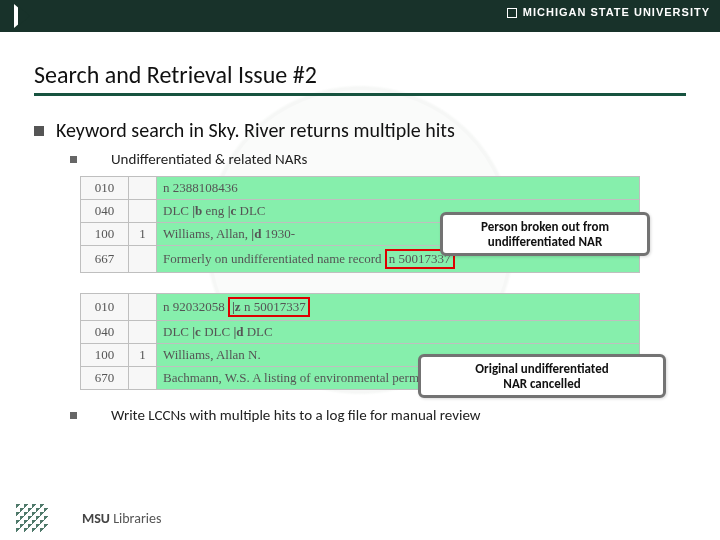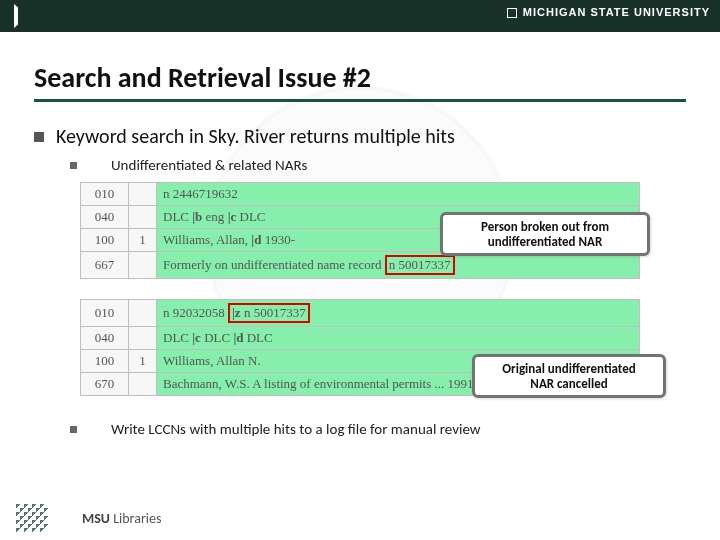--- a/index.html
+++ b/index.html
@@ -8,42 +8,42 @@
   .topbar { background: #18322a; height: 32px; position: relative; padding-left: 48px; }
   .topbar .arrow { position: absolute; left: 14px; top: 4px; width: 0; height: 0; border-top: 12px solid transparent; border-bottom: 12px solid transparent; border-left: 14px solid #fff; }
   .topbar .arrow2 { position: absolute; left: 18px; top: 6px; width: 0; height: 0; border-top: 10px solid transparent; border-bottom: 10px solid transparent; border-left: 12px solid #18322a; }
   .msu-mark { position: absolute; right: 10px; top: 6px; color: #fff; font-size: 11px; letter-spacing: 1px; font-weight: bold; font-family: Arial, sans-serif; }
   .msu-mark .bar { display: inline-block; width: 10px; height: 10px; border: 1px solid #fff; margin-right: 6px; vertical-align: middle; }
   
   .watermark { position: absolute; top: 60px; left: 180px; width: 360px; height: 360px; border-radius: 50%; background: radial-gradient(circle, #eef1ee 0%, #eef1ee 60%, transparent 61%); opacity: 0.5; z-index: 0; }
   .watermark::before { content: ""; position: absolute; top: 30px; left: 30px; right: 30px; bottom: 30px; border-radius: 50%; background: #f7f8f7; }
   
   .content { position: relative; z-index: 1; padding: 28px 34px 0 34px; }
-  .title { font-size: 28px; color: #111; font-weight: 700; }
+  .title { font-size: 24px; color: #111; font-weight: 400; }
   .divider { height: 3px; background: #17533f; margin-top: 4px; }
   
   .bullet-main { margin-top: 22px; display: flex; }
   .bullet-main .sq { width: 10px; height: 10px; background: #555; margin-top: 8px; margin-right: 12px; flex-shrink: 0; }
   .bullet-main .txt { font-size: 20px; color: #111; }
   
   .bullet-sub { margin-top: 8px; margin-left: 36px; display: flex; gap: 24px; }
   .bullet-sub .sq { width: 7px; height: 7px; background: #666; margin-top: 6px; margin-right: 10px; flex-shrink: 0; }
   .bullet-sub .txt { font-size: 15px; color: #222; }
   
   .record-wrap { margin: 8px 46px 0 46px; position: relative; }
   .record { border-collapse: collapse; width: 100%; font-family: Liberation Serif, serif; font-size: 13px; color: #555; background: #86efac; }
   .record td { border: 1px solid #bfbfbf; padding: 3px 6px; height: 22px; }
   .record td.tag { width: 48px; text-align: center; background: #f7f7f7; }
   .record td.ind { width: 28px; text-align: center; background: #f7f7f7; }
   .record td.data { }
   .pipe { font-weight: bold; }
   
   .callout { position: absolute; background: #fff; border: 3px solid #737373; border-radius: 6px; padding: 4px 14px; font-size: 13px; font-weight: bold; color: #111; text-align: center; box-shadow: 1px 1px 3px rgba(0,0,0,0.15); z-index: 4; }
   .callout1 { top: 212px; right: 70px; width: 210px; }
-  .callout2 { top: 354px; right: 54px; width: 194px; }
+  .callout2 { top: 354px; right: 54px; width: 248px; }
   
   .redbox { border: 2px solid #d00; display: inline-block; padding: 0 2px; }
   
   .footer { position: absolute; bottom: 8px; left: 16px; display: flex; align-items: center; gap: 24px; }
   .footer-icon { width: 32px; height: 28px; background: linear-gradient(135deg, #3d6b5a 25%, transparent 25%) 0 0/8px 8px, linear-gradient(135deg, #3d6b5a 25%, transparent 25%) 4px 4px/8px 8px; opacity: 0.9; }
   .footer-text { margin-left: 10px; color: #555; font-size: 14px; font-weight: 500; font-family: Calibri, Arial, sans-serif; }
   .footer-text b { font-weight: 700; color: #444; }
 </style>
 </head>
 <body>
@@ -70,21 +70,21 @@
     <div class="sq"></div>
     <div class="txt">Undifferentiated &amp; related NARs</div>
   </div>
 
   <div class="record-wrap">
     <table class="record">
       <tbody>
           <tr>
         <td class="tag">010</td>
         <td class="ind"></td>
-        <td class="data">n  2446719632</td>
+        <td class="data">n  2388108436</td>
       </tr>
       <tr>
         <td class="tag">040</td>
         <td class="ind"></td>
         <td class="data"><span>DLC </span><span class="pipe">|b </span><span>eng </span><span class="pipe">|c </span><span>DLC</span></td>
       </tr>
       <tr>
         <td class="tag">100</td>
         <td class="ind">1</td>
         <td class="data"><span>Williams, Allan, </span><span class="pipe">|d </span><span>1930-</span></td>
@@ -118,21 +118,21 @@
       </tr>
       <tr>
         <td class="tag">670</td>
         <td class="ind"></td>
         <td class="data"><span>Bachmann, W.S. A listing of environmental permits ... 1991: </span><span class="pipe">|b </span><span>t.p. (Allan N. Williams)</span></td>
       </tr>
     </tbody>
       </table>
   </div>
 
-  <div class="bullet-sub" style="margin-top:24px">
+  <div class="bullet-sub" style="margin-top:16px">
     <div class="sq"></div>
     <div class="txt">Write LCCNs with multiple hits to a log file for manual review</div>
   </div>
 </div>
 
 <div class="callout callout1">
   <div>Person broken out from</div>
   <div>undifferentiated NAR</div>
 </div>
 <div class="callout callout2">

